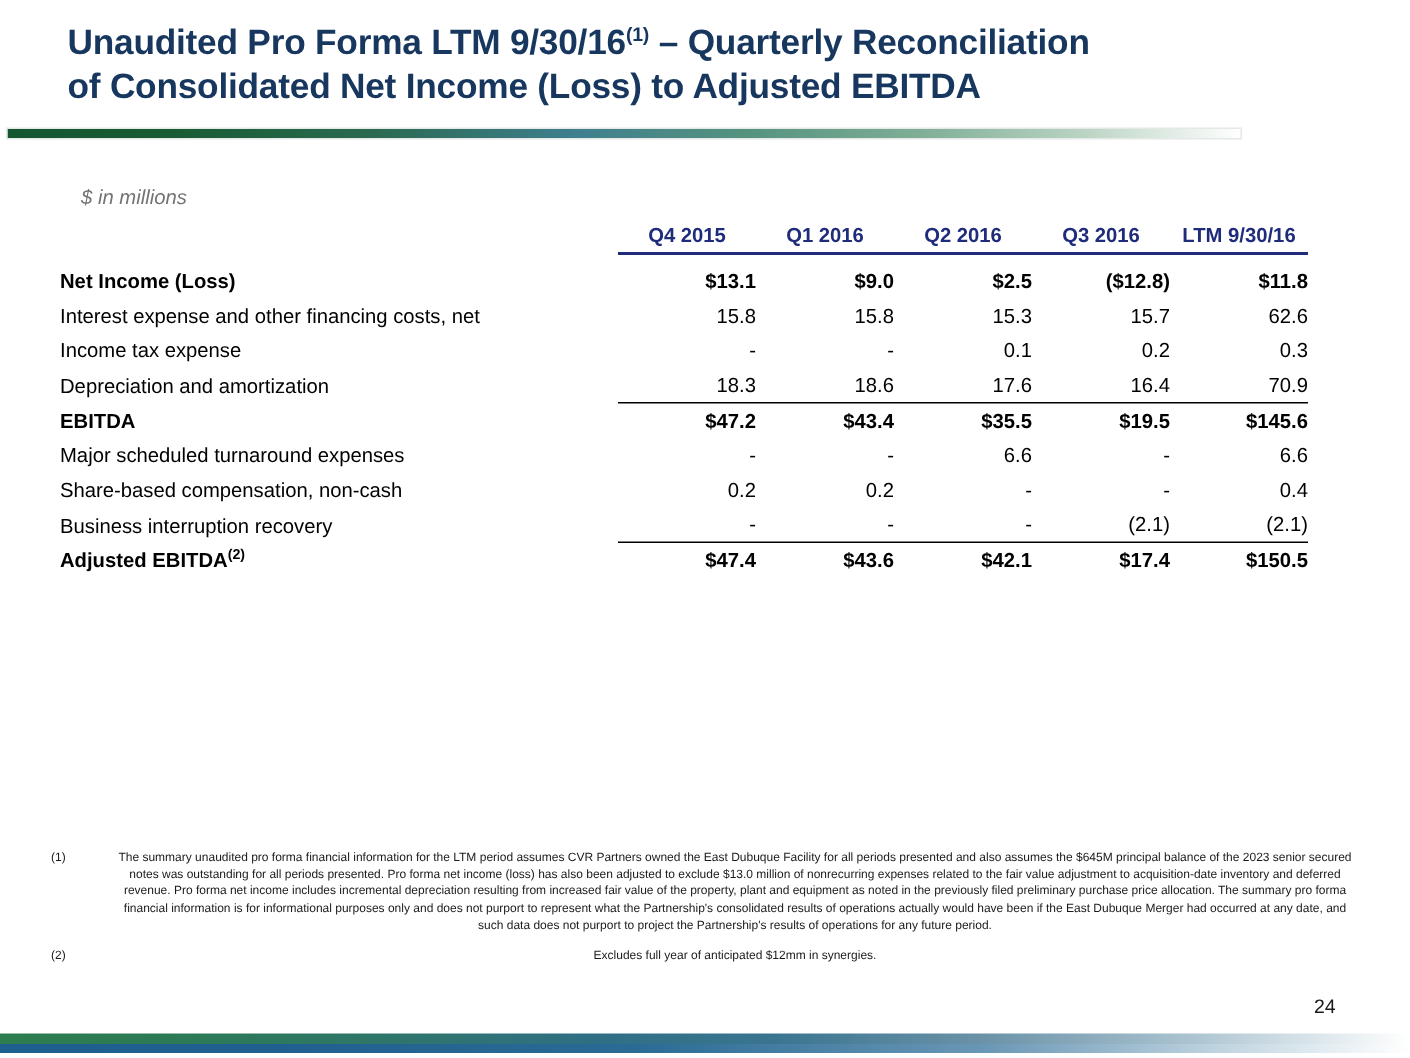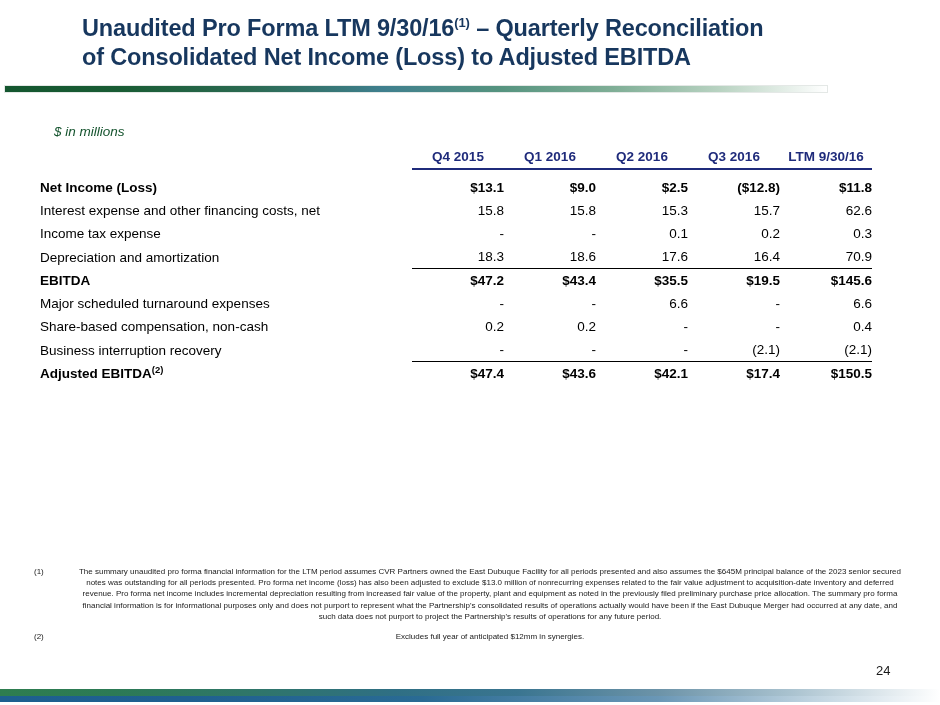--- a/index.html
+++ b/index.html
@@ -26,21 +26,20 @@
   #title {
     position: absolute;
     left: 45px;
     top: 14px;
     width: 760px;
     font-size: 23.5px;
     font-weight: bold;
     line-height: 29px;
     color: #17375E;
     letter-spacing: -0.15px;
-    margin-left: 37px;
   }
   #title .sup {
     font-size: 13px;
     vertical-align: super;
     line-height: 0;
   }
   #title-line2 { display: block; }
 
   #header-bar {
     position: absolute;
@@ -71,21 +70,21 @@
   }
   #logo svg { display: block; }
 
   
   #units {
     position: absolute;
     left: 54px;
     top: 124px;
     font-size: 13.5px;
     font-style: italic;
-    color: #14532d;
+    color: #737373;
   }
 
   
   #table {
     position: absolute;
     left: 40px;
     top: 146px;
     width: 832px;
     border-collapse: collapse;
     font-size: 13.5px;

